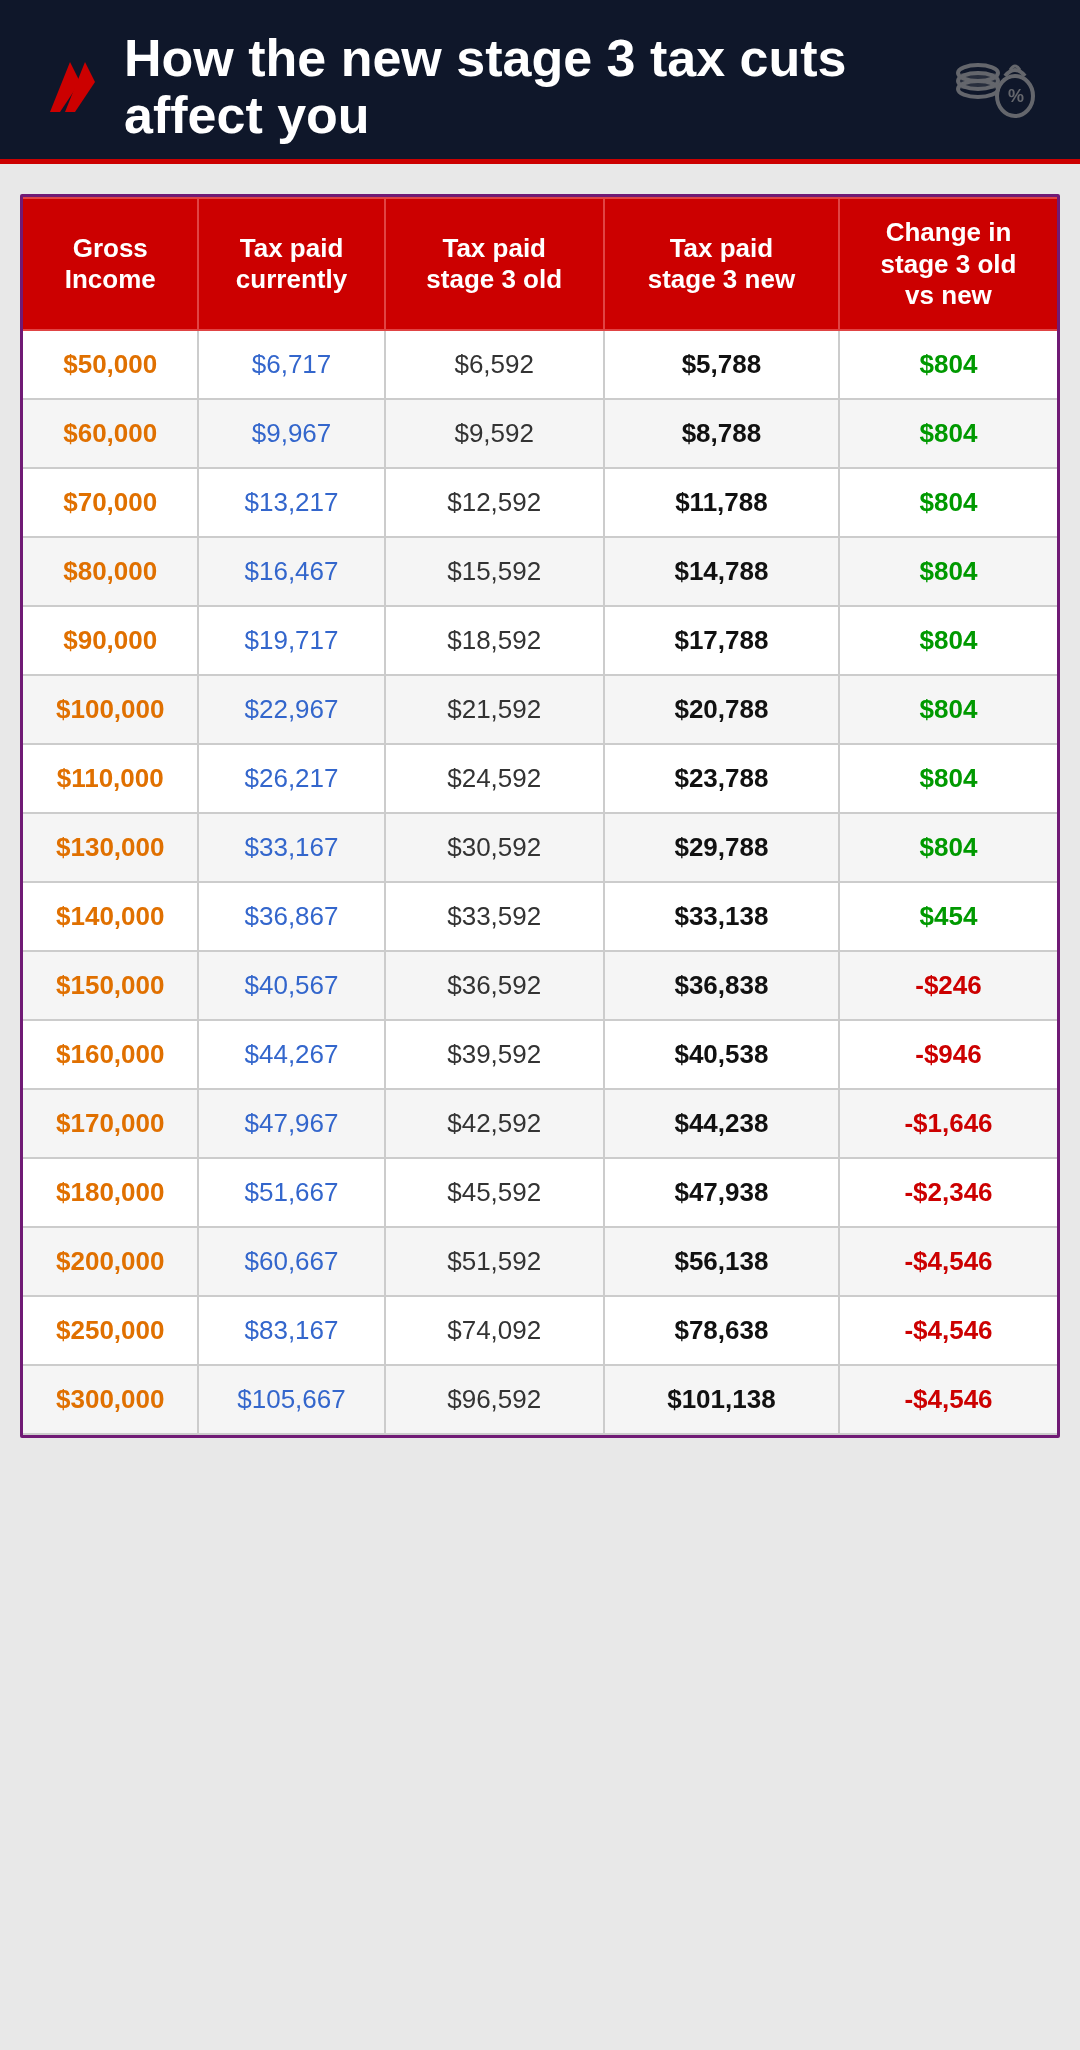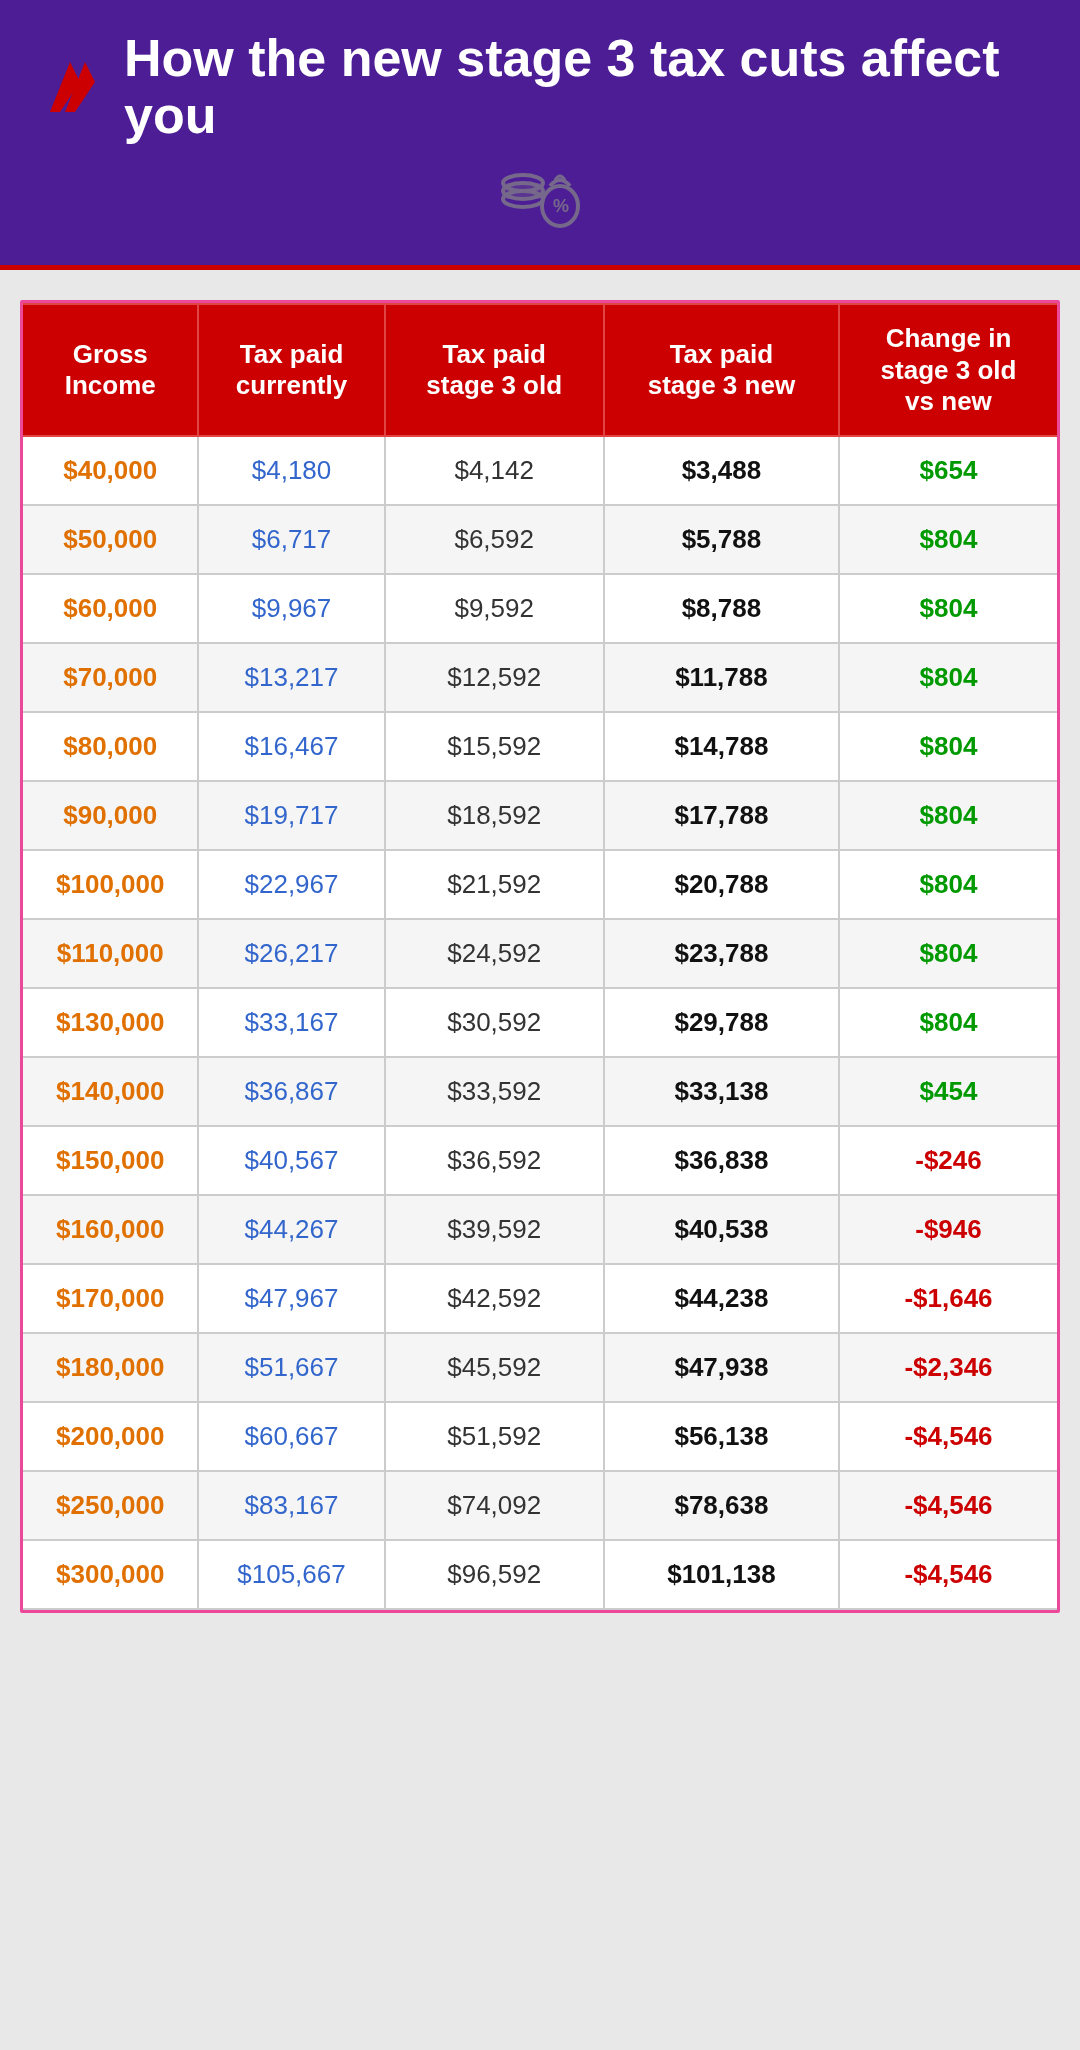--- a/index.html
+++ b/index.html
@@ -10,27 +10,26 @@
       min-height: 2050px;
     }
 
     .page-wrapper {
       width: 1080px;
       background: #e8e8e8;
     }
 
     
     .header {
-      background: #4c1d95;
+      background: #0f172a;
       padding: 30px 40px 20px 40px;
       display: flex;
       align-items: center;
       justify-content: space-between;
       position: relative;
-      flex-direction: column;
     }
 
     .header::after {
       content: '';
       display: block;
       position: absolute;
       bottom: 0;
       left: 0;
       right: 0;
       height: 5px;
@@ -59,21 +58,21 @@
     .header-icon {
       color: #888;
       font-size: 70px;
       flex-shrink: 0;
       opacity: 0.7;
     }
 
     
     .table-container {
       margin: 30px 20px 20px 20px;
-      border: 3px solid #ec4899;
+      border: 3px solid #701a75;
       border-radius: 2px;
       overflow: hidden;
     }
 
     table {
       width: 100%;
       border-collapse: collapse;
     }
 
     
@@ -195,27 +194,20 @@
       <thead>
         <tr>
           <th>Gross<br>Income</th>
           <th>Tax paid<br>currently</th>
           <th>Tax paid<br>stage 3 old</th>
           <th>Tax paid<br>stage 3 new</th>
           <th>Change in<br>stage 3 old<br>vs new</th>
         </tr>
       </thead>
       <tbody id="table-body">
-      <tr>
-      <td>$40,000</td>
-      <td>$4,180</td>
-      <td>$4,142</td>
-      <td>$3,488</td>
-      <td class="change-positive">$654</td>
-    </tr>
           <tr>
       <td>$50,000</td>
       <td>$6,717</td>
       <td>$6,592</td>
       <td>$5,788</td>
       <td class="change-positive">$804</td>
     </tr>
           <tr>
       <td>$60,000</td>
       <td>$9,967</td>

